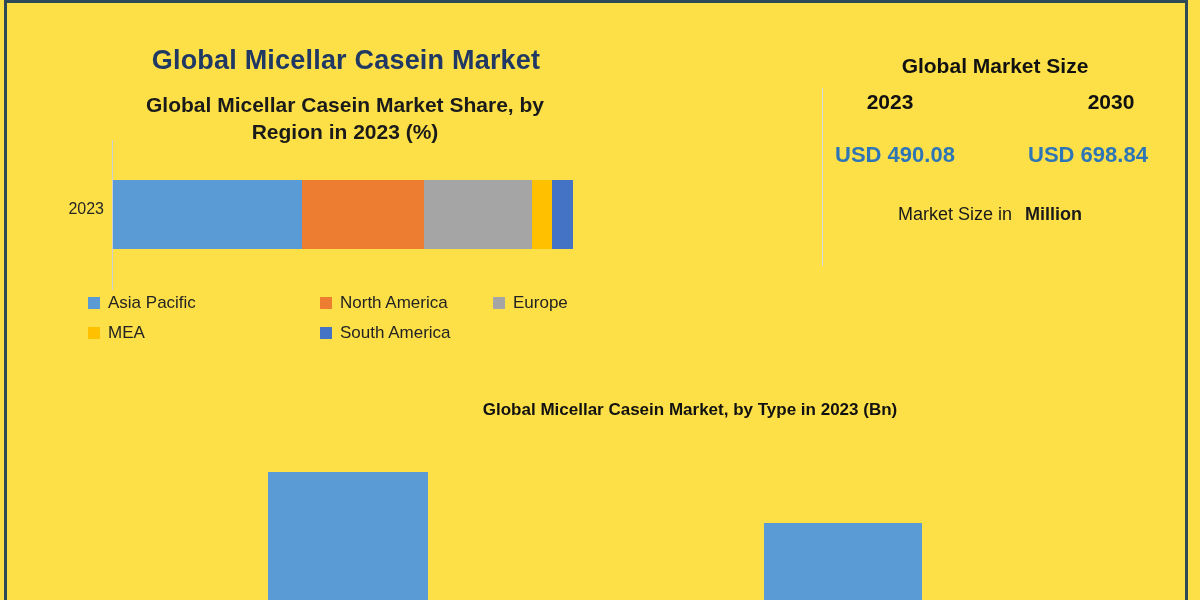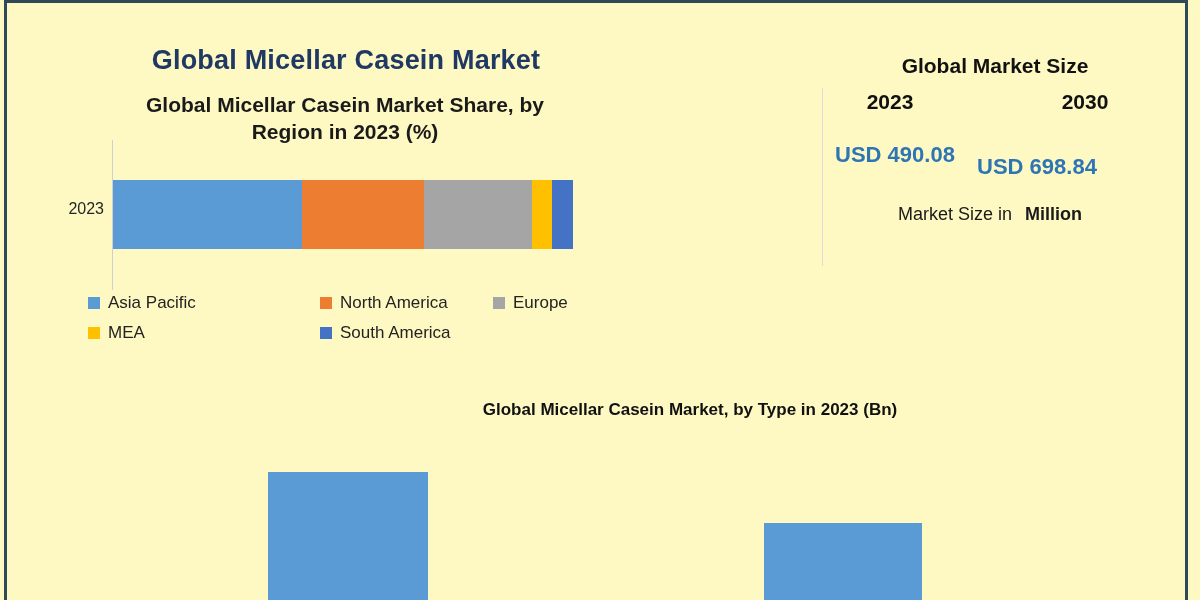--- a/index.html
+++ b/index.html
@@ -9,21 +9,21 @@
     background: #ffffff;
   }
   body {
     font-family: "Liberation Sans", sans-serif;
   }
 
   .page {
     position: relative;
     width: 1200px;
     height: 600px;
-    background: #fef9c3;
+    background: #fde047;
     overflow: hidden;
     box-sizing: border-box;
   }
 
   
   .frame-left,
   .frame-right {
     position: absolute;
     top: 0;
     width: 3px;
@@ -147,34 +147,34 @@
   .gms-year {
     position: absolute;
     top: 90px;
     font-size: 21px;
     font-weight: bold;
     color: #111111;
     text-align: center;
     width: 150px;
   }
   .gms-year.left  { left: 815px; }
-  .gms-year.right { left: 1010px; }
+  .gms-year.right { left: 1036px; }
 
   .gms-value {
     position: absolute;
     top: 142px;
     font-size: 22px;
     font-weight: bold;
     color: #2e75b6;
     text-align: center;
     width: 200px;
     white-space: nowrap;
   }
   .gms-value.left  { left: 795px; }
-  .gms-value.right { left: 937px; margin-top: 12px; }
+  .gms-value.right { left: 988px; }
 
   .gms-unit {
     position: absolute;
     left: 820px;
     top: 204px;
     width: 340px;
     text-align: center;
     font-size: 18px;
     color: #1a1a1a;
     white-space: nowrap;

